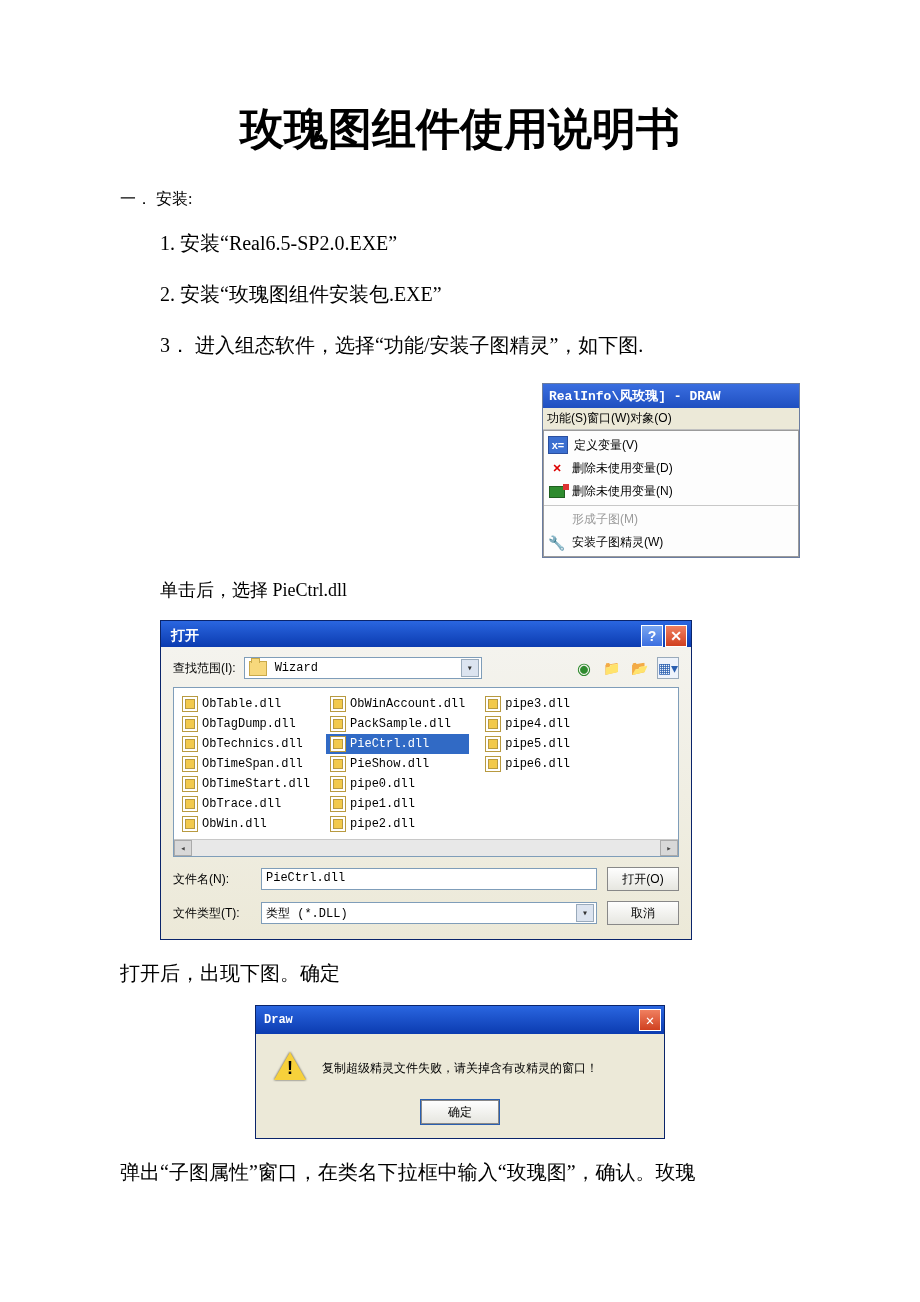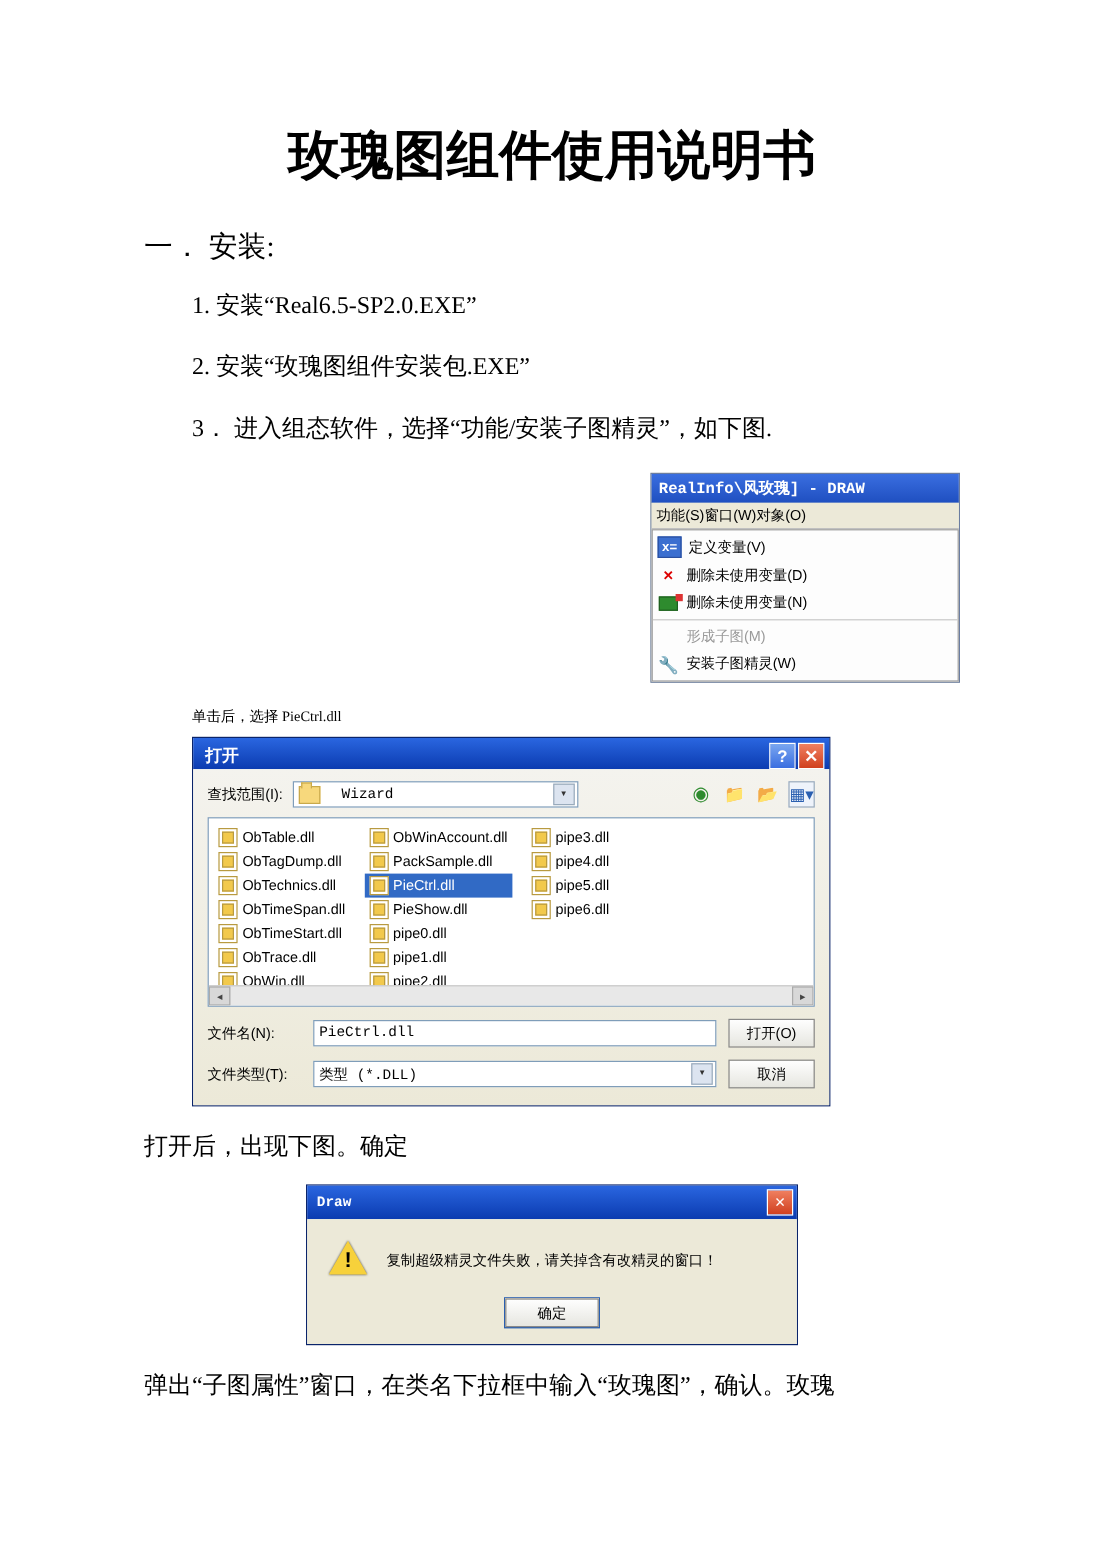--- a/index.html
+++ b/index.html
@@ -13,31 +13,31 @@
     padding: 100px 120px 60px 120px;
   }
   h1 {
     font-family: "SimHei", "黑体", sans-serif;
     font-size: 44px;
     font-weight: bold;
     text-align: center;
     margin: 0 0 30px 0;
   }
   .section-heading {
-    font-size: 24px;
+    font-size: 16px;
     margin: 0 0 20px 0;
   }
   .list-item {
     font-size: 20px;
     margin: 0 0 24px 40px;
     font-family: "Times New Roman", "SimSun", serif;
   }
   .body-text {
-    font-size: 12px;
-    margin: 20px 0 8px 40px;
+    font-size: 18px;
+    margin: 20px 0 18px 40px;
     font-family: "Times New Roman", "SimSun", serif;
   }
   .body-text-noindent {
     font-size: 20px;
     margin: 20px 0 18px 0;
     font-family: "Times New Roman", "SimSun", serif;
   }
 
   
   .shot-menu-wrap {
@@ -123,41 +123,41 @@
   }
   .win-btn.close { background: linear-gradient(to bottom,#f08060,#d04020); }
   .open-body {
     background: linear-gradient(to bottom, #f4f3ee, #ece9d8);
     padding: 10px 12px 14px 12px;
   }
   .look-row { display:flex; align-items:center; gap:8px; margin-bottom:8px; }
   .look-label { white-space:nowrap; }
   .look-select {
     flex: 0 0 230px;
-    display:flex; align-items:center; gap:18px;
+    display:flex; align-items:center; gap:8px;
     background:#fff; border:1px solid #7f9db9; padding:1px 2px 1px 4px;
     font-family: "Courier New", monospace;
   }
   .sel-chev { margin-left:auto; width:16px; height:16px; background:#dce4f0; border:1px solid #9ab; display:flex;align-items:center;justify-content:center;font-size:10px;color:#333;}
   .folder-ico { width:16px;height:13px;background:#f7d87c;border:1px solid #c9a94a;position:relative;}
   .folder-ico::before{content:"";position:absolute;top:-4px;left:1px;width:7px;height:4px;background:#f7d87c;border:1px solid #c9a94a;border-bottom:none;}
   .tool-icons { display:flex; gap:6px; margin-left:auto; }
   .ti { width:20px;height:20px;display:inline-flex;align-items:center;justify-content:center;border:1px solid transparent;}
   .ti.back{color:#2e8b2e;font-size:16px;}
   .ti.up{color:#e08a1a;font-size:14px;}
   .ti.new{color:#e0b020;font-size:14px;}
   .ti.view{color:#2a5fb0;font-size:14px;border:1px solid #9ab;background:#eef3fb;}
   .file-list {
     background:#fff; border:1px solid #7f9db9;
-    padding:6px 4px 4px 4px;
+    padding:6px 4px 16px 4px;
     height: 146px;
     display:flex; flex-direction:column; flex-wrap:wrap;
     align-content:flex-start;
     column-gap: 12px;
-    font-family: Liberation Sans, sans-serif;
+    font-family: Liberation Mono, monospace;
     position:relative;
     overflow:hidden;
   }
   .file-item { display:flex; align-items:center; gap:4px; padding:1px 4px; height:18px; white-space:nowrap; }
   .file-item.selected { background:#316ac5; color:#fff; }
   .dll-ico { width:14px;height:14px;border:1px solid #b89a40;background:#fff;position:relative;flex:0 0 14px;}
   .dll-ico::after{content:"";position:absolute;left:2px;top:2px;width:8px;height:8px;background:#f2c94c;border:1px solid #b89a40;}
   .hscroll {
     position:absolute; left:0; right:0; bottom:0; height:16px;
     background:#e8e8e8; border-top:1px solid #c8c8c8;

